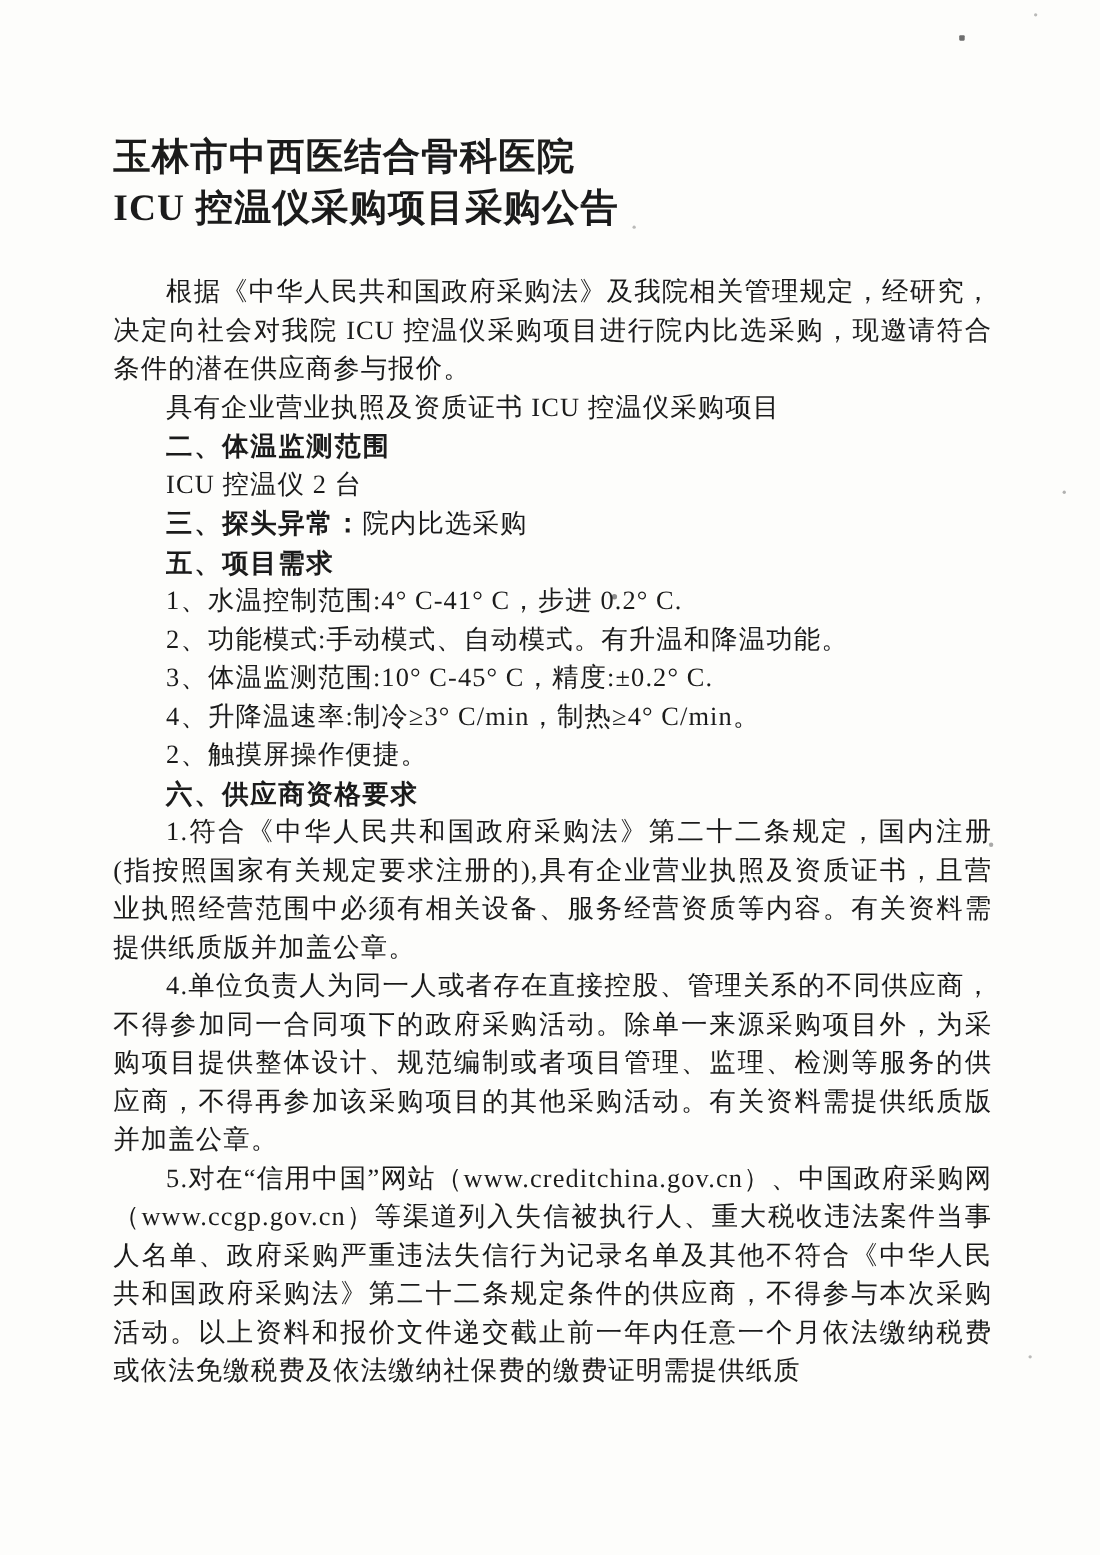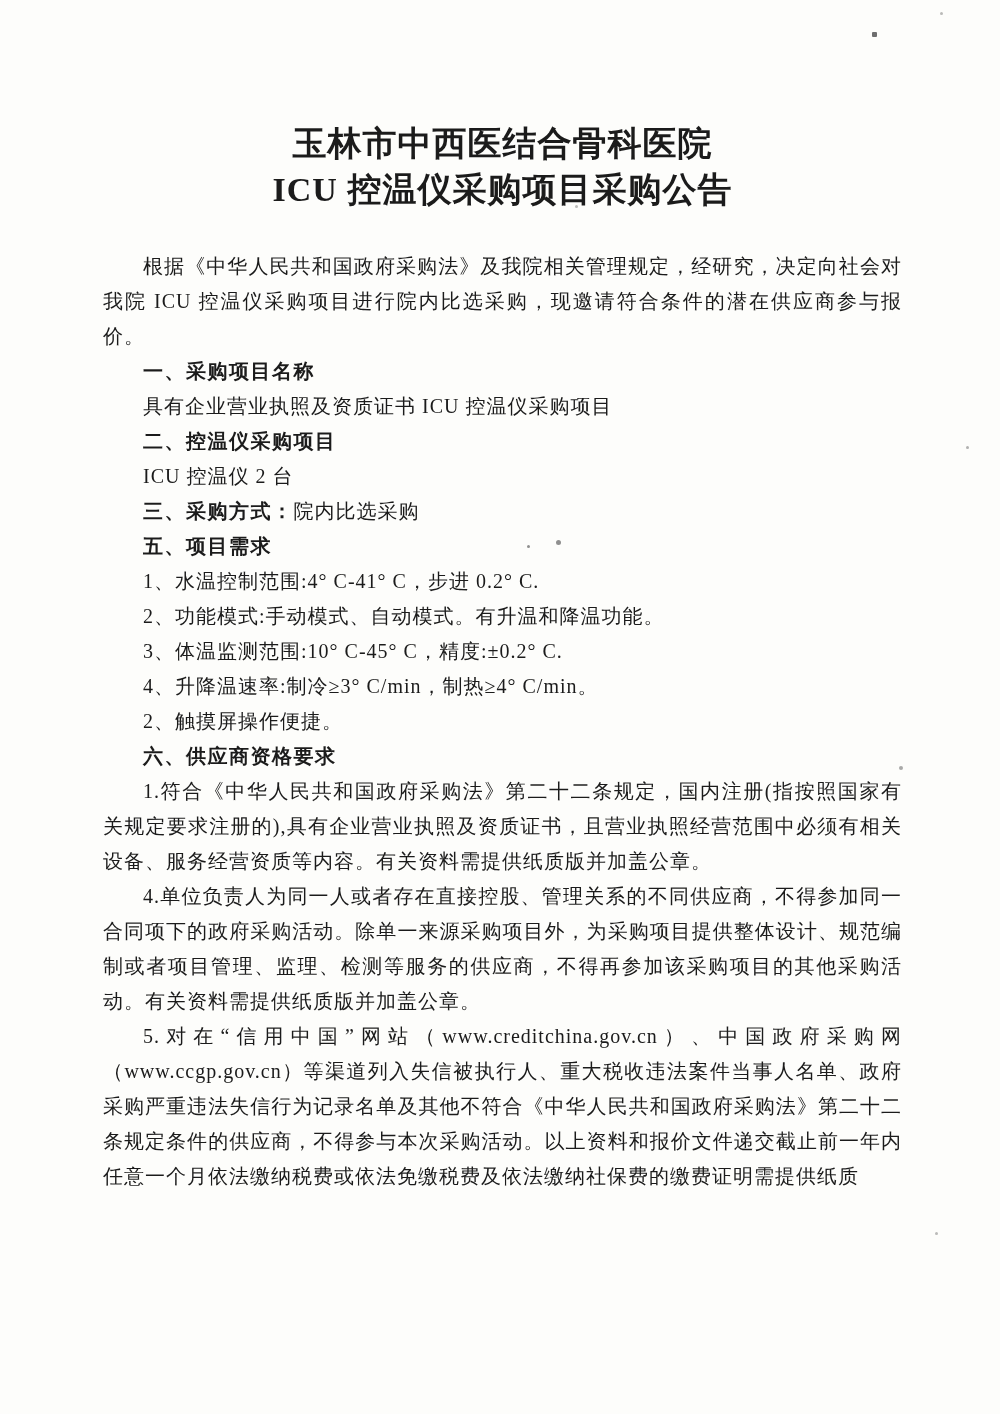--- a/index.html
+++ b/index.html
@@ -17,32 +17,32 @@
   }
 
   .content {
     position: absolute;
     left: 103px;
     right: 98px;
     top: 98px;
   }
 
   .doc-title {
-    text-align: center;
+    text-align: left;
     font-weight: bold;
     font-size: 34px;
     line-height: 46px;
     letter-spacing: 1px;
     margin-bottom: 36px;
   }
   .doc-title .title-line { display: block; }
 
   .body-text p {
     margin: 0;
-    font-size: 20px;
+    font-size: 24px;
     line-height: 35px;
     letter-spacing: 1px;
     text-indent: 2em;
     overflow-wrap: break-word;
   }
   .body-text p.intro,
   .body-text p.body {
     text-align: justify;
     text-justify: inter-character;
   }
@@ -82,25 +82,24 @@
   <span class="speck s7"></span>
   <span class="speck s8"></span>
 
   <div class="content">
     <h1 class="doc-title">
       <span class="title-line">玉林市中西医结合骨科医院</span>
       <span class="title-line">ICU 控温仪采购项目采购公告</span>
     </h1>
     <div class="body-text">
         <p class="intro">根据《中华人民共和国政府采购法》及我院相关管理规定，经研究，决定向社会对我院 ICU 控温仪采购项目进行院内比选采购，现邀请符合条件的潜在供应商参与报价。</p>
-        <p class="heading">一、采购项目名称</p>
         <p class="plain">具有企业营业执照及资质证书 ICU 控温仪采购项目</p>
-        <p class="heading">二、控温仪采购项目</p>
+        <p class="heading">二、体温监测范围</p>
         <p class="plain">ICU 控温仪 2 台</p>
-        <p class="labeled"><b class="label">三、采购方式：</b>院内比选采购</p>
+        <p class="labeled"><b class="label">三、探头异常：</b>院内比选采购</p>
         <p class="heading">五、项目需求</p>
         <p class="plain">1、水温控制范围:4° C-41° C，步进 0.2° C.</p>
         <p class="plain">2、功能模式:手动模式、自动模式。有升温和降温功能。</p>
         <p class="plain">3、体温监测范围:10° C-45° C，精度:±0.2° C.</p>
         <p class="plain">4、升降温速率:制冷≥3° C/min，制热≥4° C/min。</p>
         <p class="plain">2、触摸屏操作便捷。</p>
         <p class="heading">六、供应商资格要求</p>
         <p class="body">1.符合《中华人民共和国政府采购法》第二十二条规定，国内注册(指按照国家有关规定要求注册的),具有企业营业执照及资质证书，且营业执照经营范围中必须有相关设备、服务经营资质等内容。有关资料需提供纸质版并加盖公章。</p>
         <p class="body">4.单位负责人为同一人或者存在直接控股、管理关系的不同供应商，不得参加同一合同项下的政府采购活动。除单一来源采购项目外，为采购项目提供整体设计、规范编制或者项目管理、监理、检测等服务的供应商，不得再参加该采购项目的其他采购活动。有关资料需提供纸质版并加盖公章。</p>
         <p class="body">5.对在“信用中国”网站（www.creditchina.gov.cn）、中国政府采购网（www.ccgp.gov.cn）等渠道列入失信被执行人、重大税收违法案件当事人名单、政府采购严重违法失信行为记录名单及其他不符合《中华人民共和国政府采购法》第二十二条规定条件的供应商，不得参与本次采购活动。以上资料和报价文件递交截止前一年内任意一个月依法缴纳税费或依法免缴税费及依法缴纳社保费的缴费证明需提供纸质</p>

